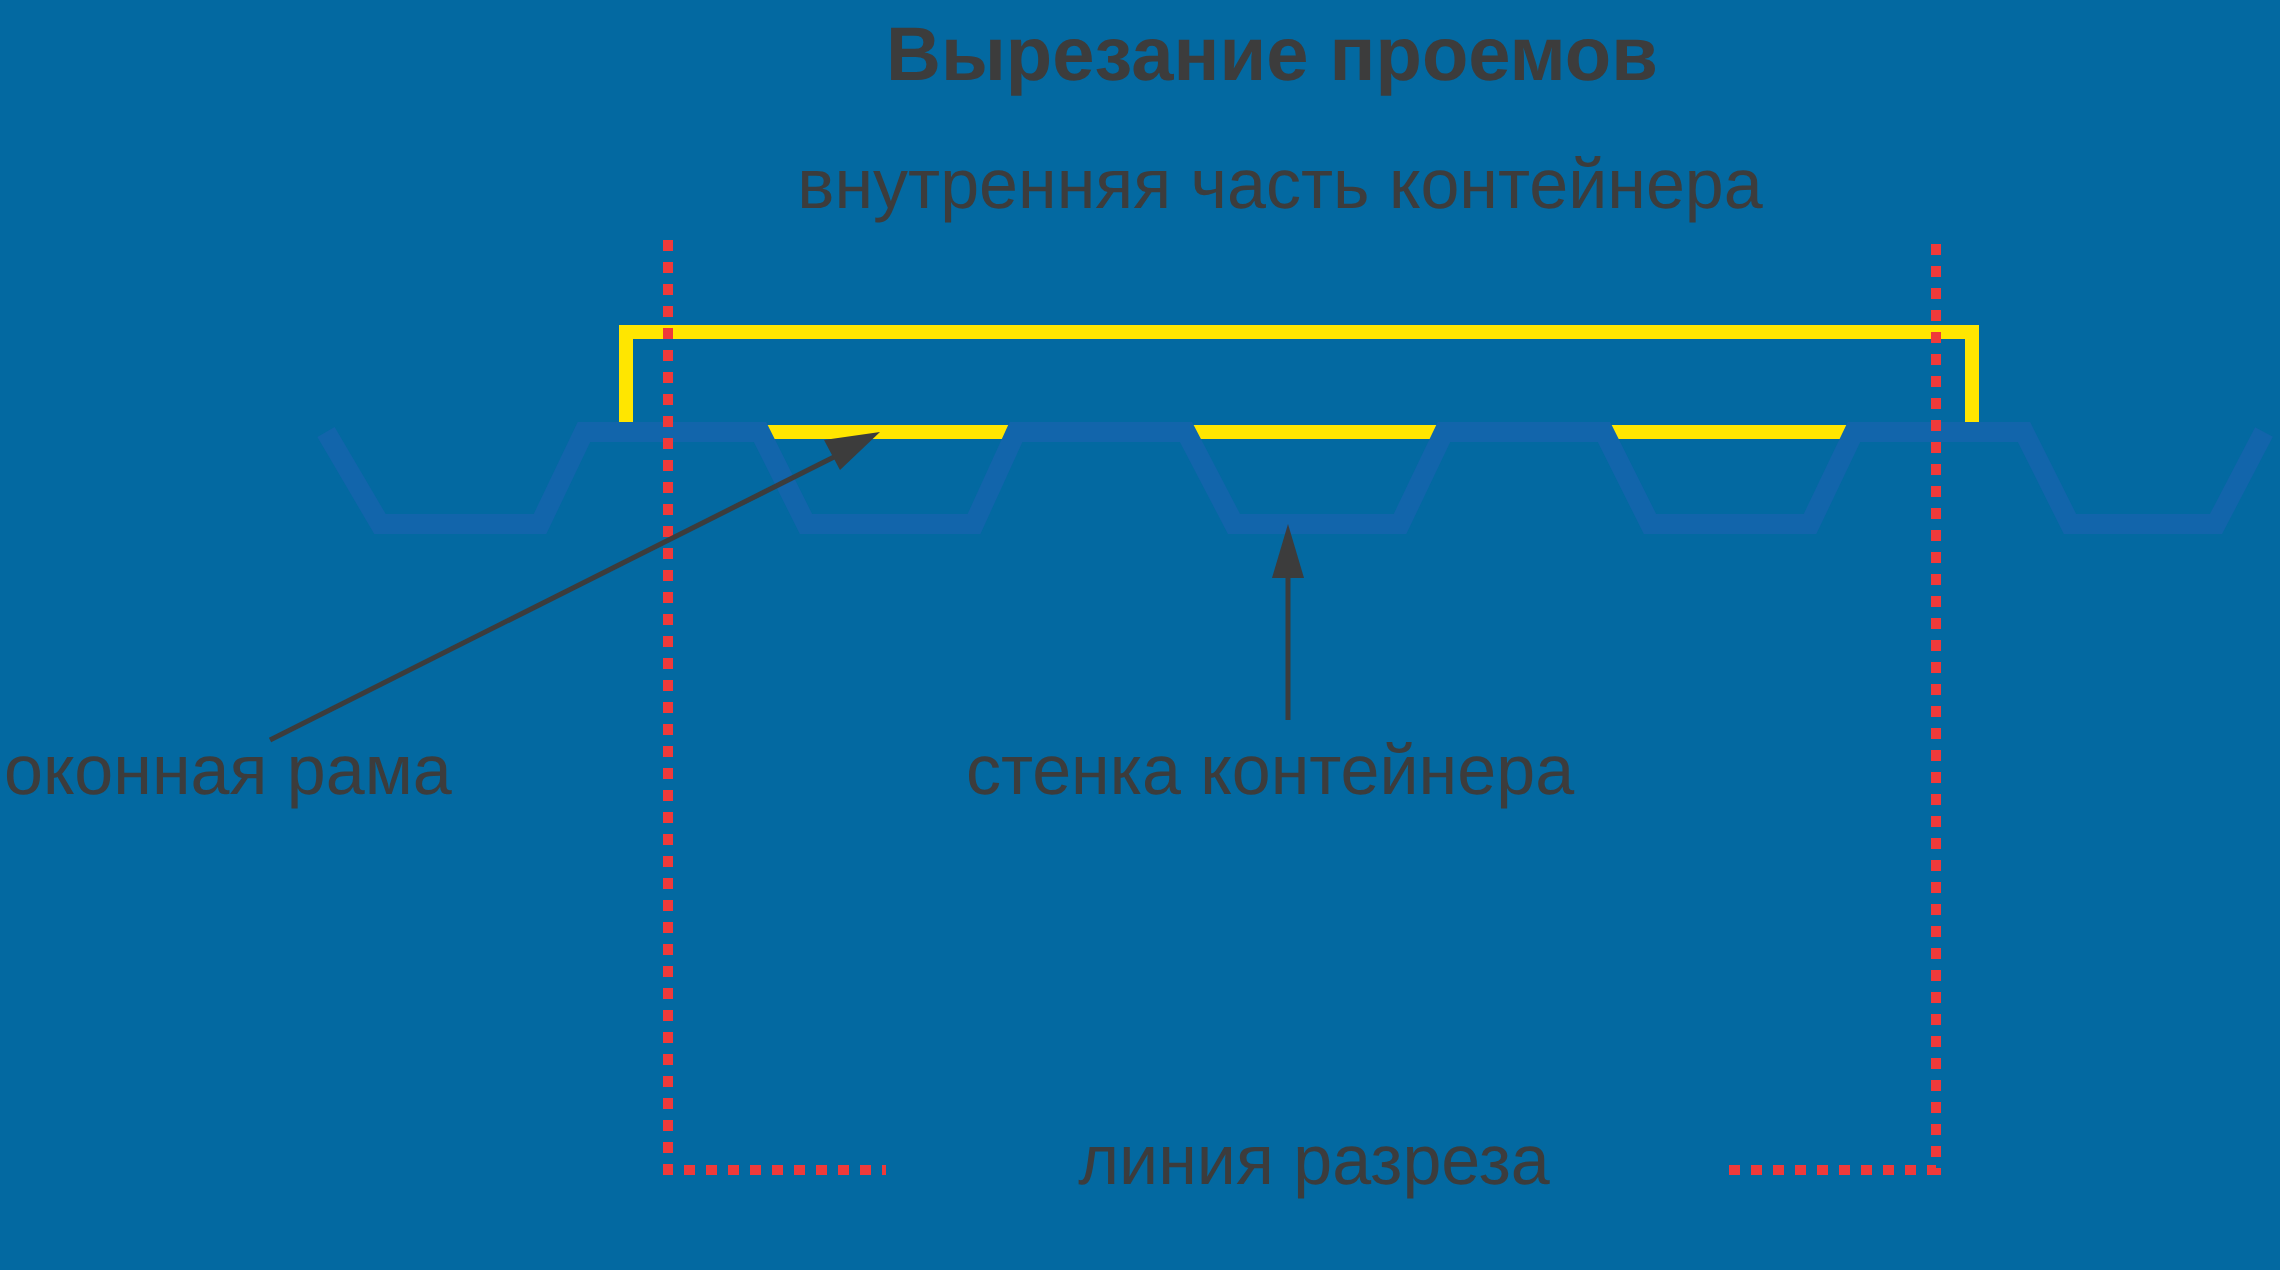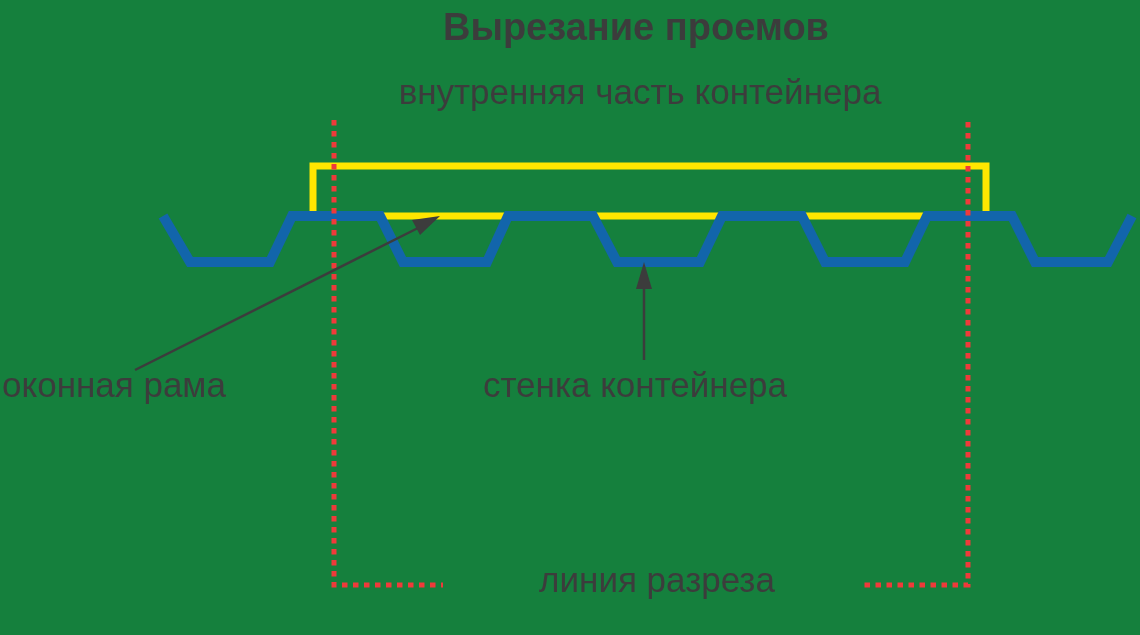--- a/index.html
+++ b/index.html
@@ -1,21 +1,21 @@
 <!DOCTYPE html>
 <html><head>
 <meta charset="utf-8">
 <style>
   html, body { margin: 0; padding: 0; }
   body { background: #ffffff; }
   .stage {
     position: relative;
     width: 1140px;
     height: 635px;
-    background: #15803d;
+    background: #0369a1;
     overflow: hidden;
     font-family: "Liberation Sans", sans-serif;
   }
   svg { display: block; }
   .title-text {
     font-family: "Liberation Sans", sans-serif;
     font-size: 38px;
     font-weight: 700;
     fill: #3C3C3C;
   }

